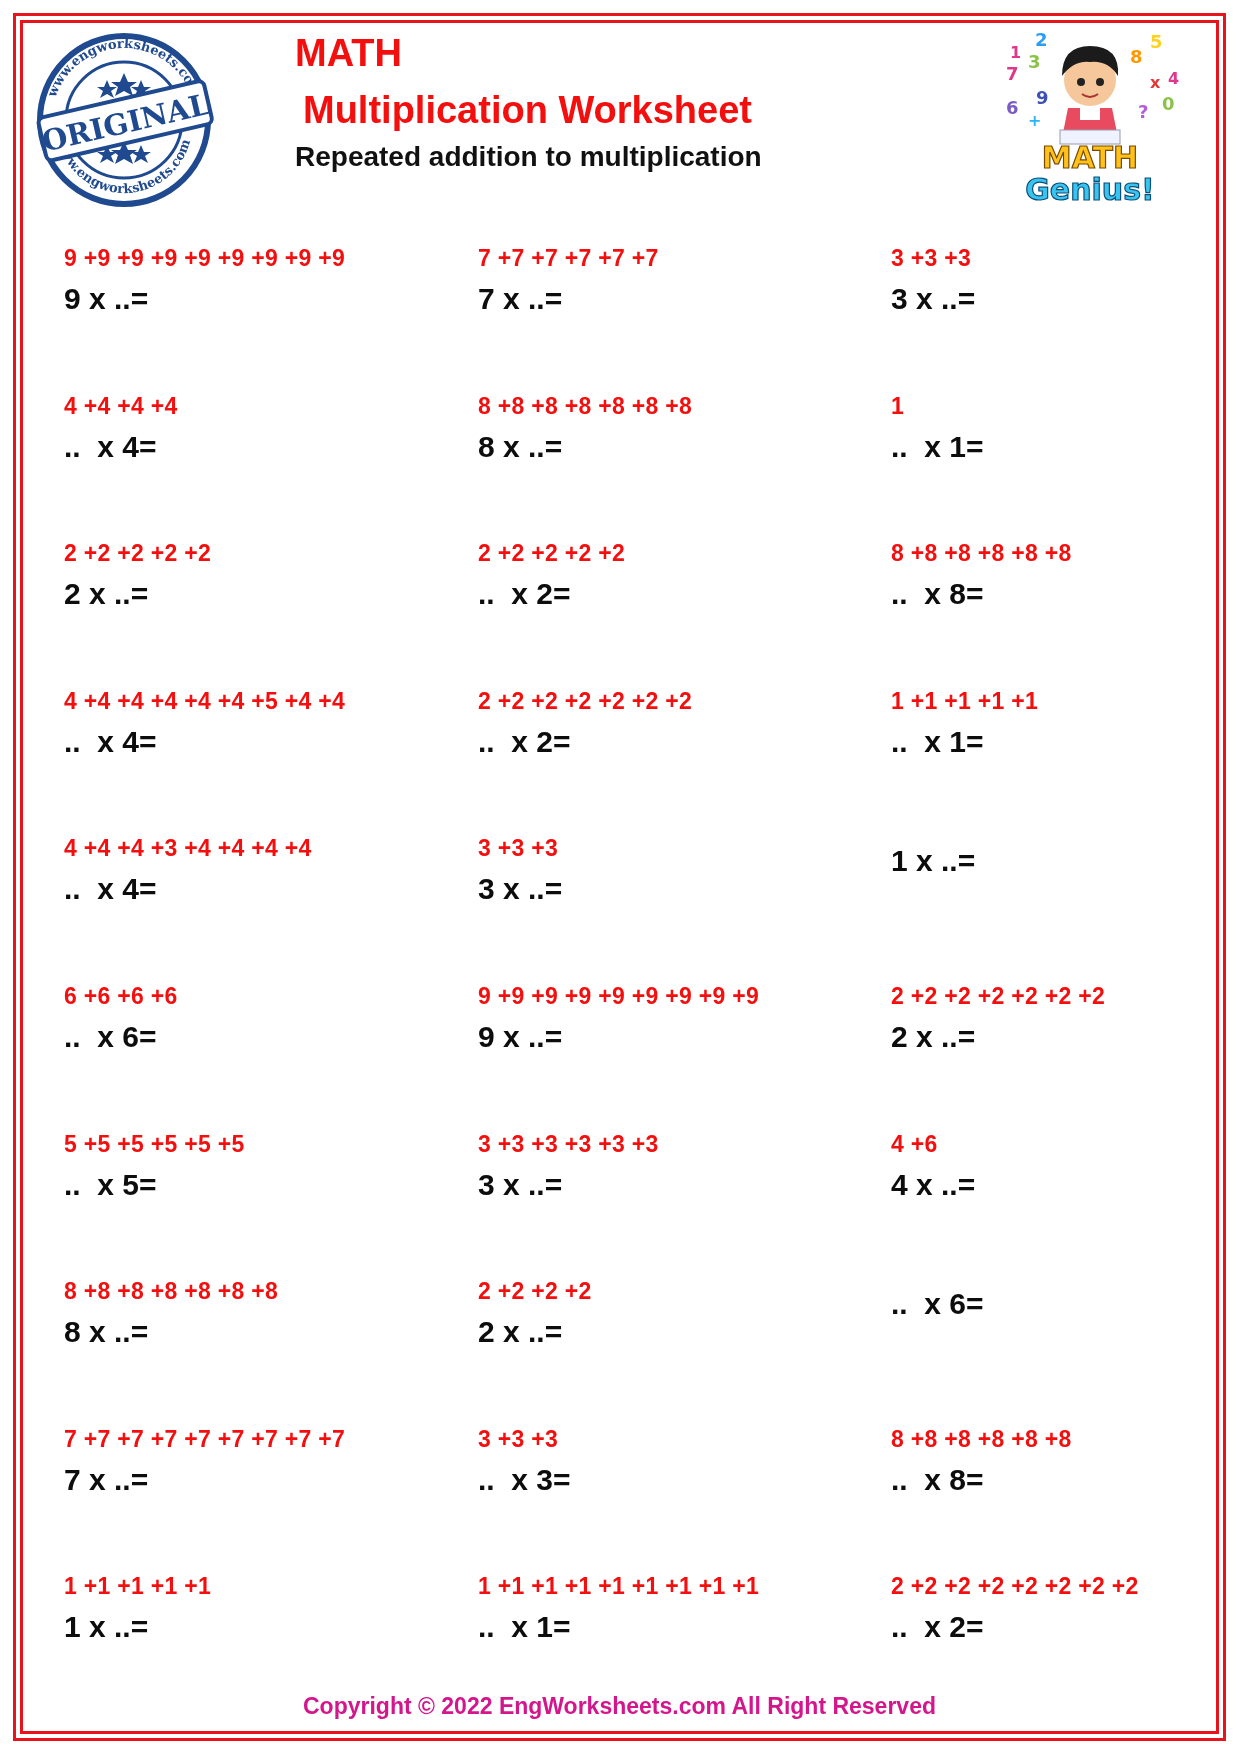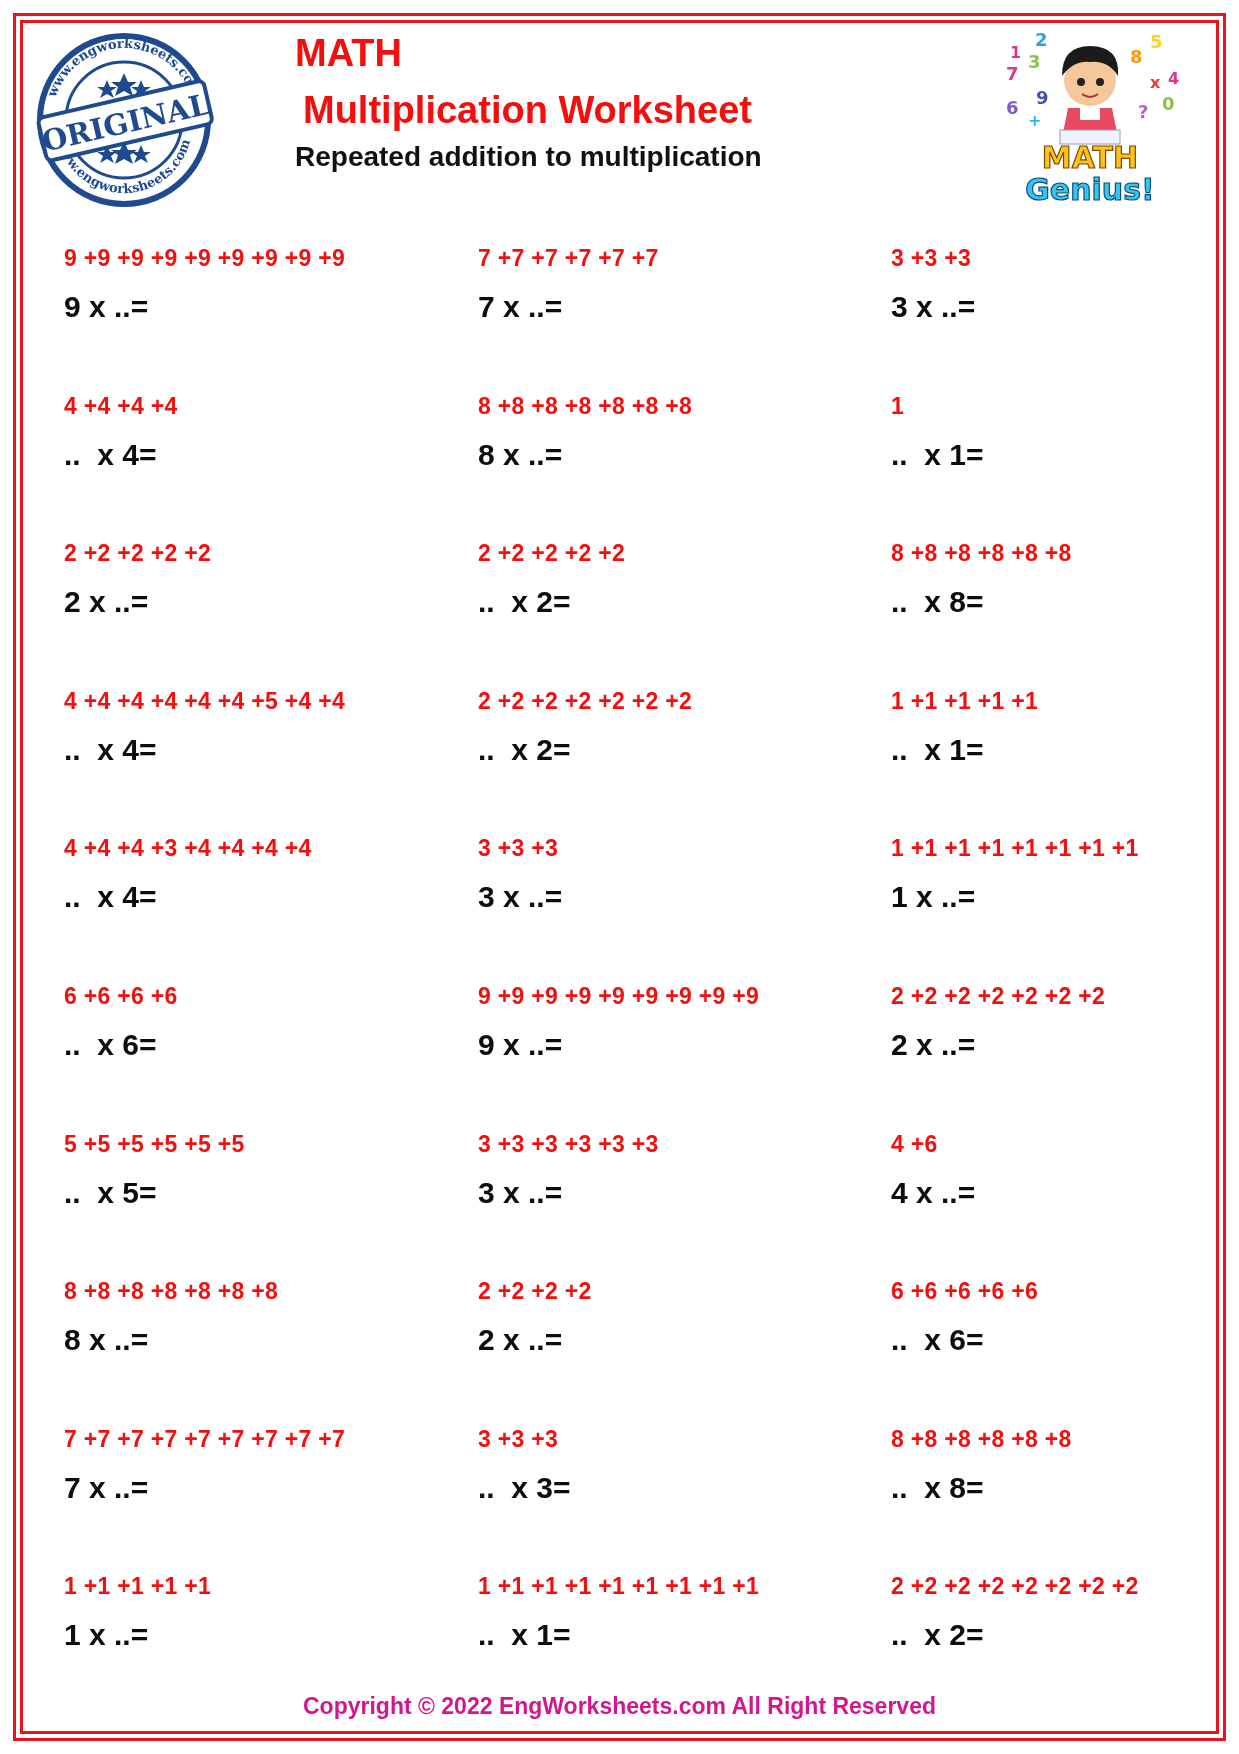--- a/index.html
+++ b/index.html
@@ -11,21 +11,21 @@
   .header-text { position: absolute; left: 295px; top: 30px; }
   .title-1 { font-family: "Liberation Sans", sans-serif; font-weight: bold; color: #f40f0f; font-size: 38px; line-height: 46px; margin: 0; }
   .title-2 { font-family: "Liberation Sans", sans-serif; font-weight: bold; color: #f40f0f; font-size: 38px; line-height: 52px; margin: 8px; }
   .subtitle { font-family: "Liberation Sans", sans-serif; font-weight: bold; color: #111; font-size: 28px; line-height: 26px; margin: 2px 0 0 0; }
 
   .mascot { position: absolute; left: 990px; top: 28px; width: 200px; height: 180px; }
 
   .grid { position: absolute; left: 64px; top: 244px; width: 1140px; display: grid; grid-template-columns: 414px 413px 313px; grid-auto-rows: 147.6px; }
   .cell { position: relative; }
   .sum { font-family: "Liberation Sans", sans-serif; font-weight: bold; color: #f40f0f; font-size: 23px; line-height: 28px; white-space: pre; letter-spacing: 0.3px; }
-  .product { font-family: "Liberation Sans", sans-serif; font-weight: bold; color: #0d0d0d; font-size: 30px; line-height: 36px; margin-top: 17px; white-space: pre; }
+  .product { font-family: "Liberation Sans", sans-serif; font-weight: bold; color: #0d0d0d; font-size: 30px; line-height: 36px; margin-top: 9px; white-space: pre; }
 
   .footer { position: absolute; left: 0; width: 100%; top: 1686px; text-align: center; font-family: "Liberation Sans", sans-serif; font-weight: bold; color: #d4168c; font-size: 23px; margin-top: 7px; }
 </style>
 </head>
 <body>
 
 <div class="border-outer"></div>
 <div class="border-inner"></div>
 
 <div class="stamp">
@@ -145,21 +145,20 @@
     </div>
     <div class="cell">
       <div class="sum">4 +4 +4 +3 +4 +4 +4 +4</div>
       <div class="product">..  x 4=</div>
     </div>
     <div class="cell">
       <div class="sum">3 +3 +3</div>
       <div class="product">3 x ..=</div>
     </div>
     <div class="cell">
-      <div class="sum">1 +1 +1 +1 +1 +1 +1 +1</div>
       <div class="product">1 x ..=</div>
     </div>
     <div class="cell">
       <div class="sum">6 +6 +6 +6</div>
       <div class="product">..  x 6=</div>
     </div>
     <div class="cell">
       <div class="sum">9 +9 +9 +9 +9 +9 +9 +9 +9</div>
       <div class="product">9 x ..=</div>
     </div>
@@ -181,21 +180,20 @@
     </div>
     <div class="cell">
       <div class="sum">8 +8 +8 +8 +8 +8 +8</div>
       <div class="product">8 x ..=</div>
     </div>
     <div class="cell">
       <div class="sum">2 +2 +2 +2</div>
       <div class="product">2 x ..=</div>
     </div>
     <div class="cell">
-      <div class="sum">6 +6 +6 +6 +6</div>
       <div class="product">..  x 6=</div>
     </div>
     <div class="cell">
       <div class="sum">7 +7 +7 +7 +7 +7 +7 +7 +7</div>
       <div class="product">7 x ..=</div>
     </div>
     <div class="cell">
       <div class="sum">3 +3 +3</div>
       <div class="product">..  x 3=</div>
     </div>

